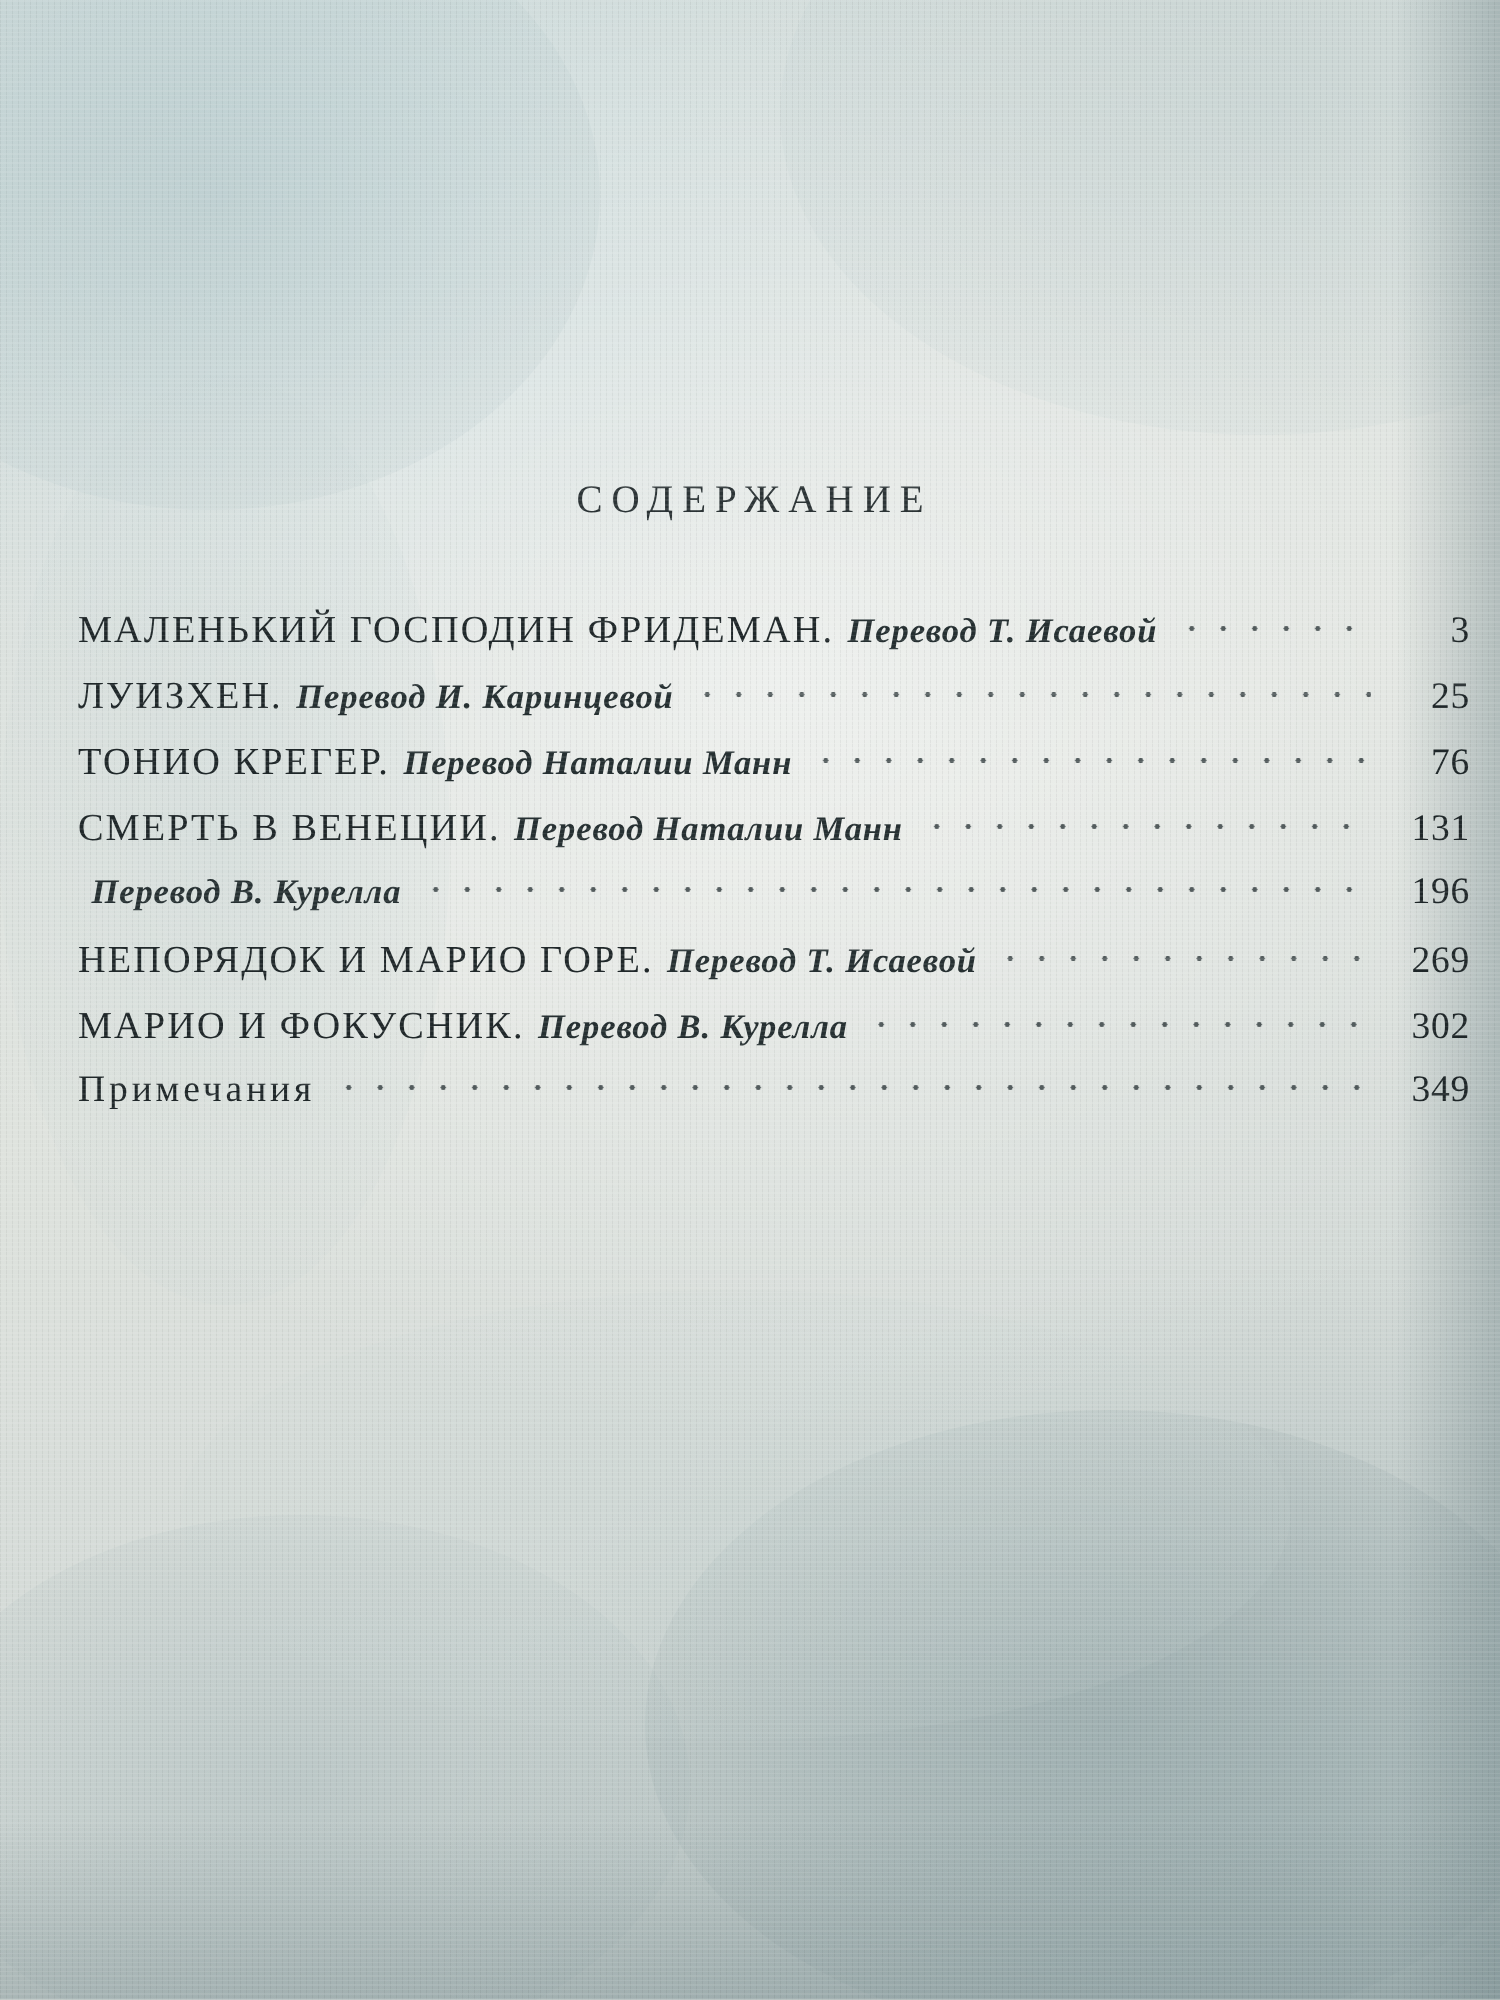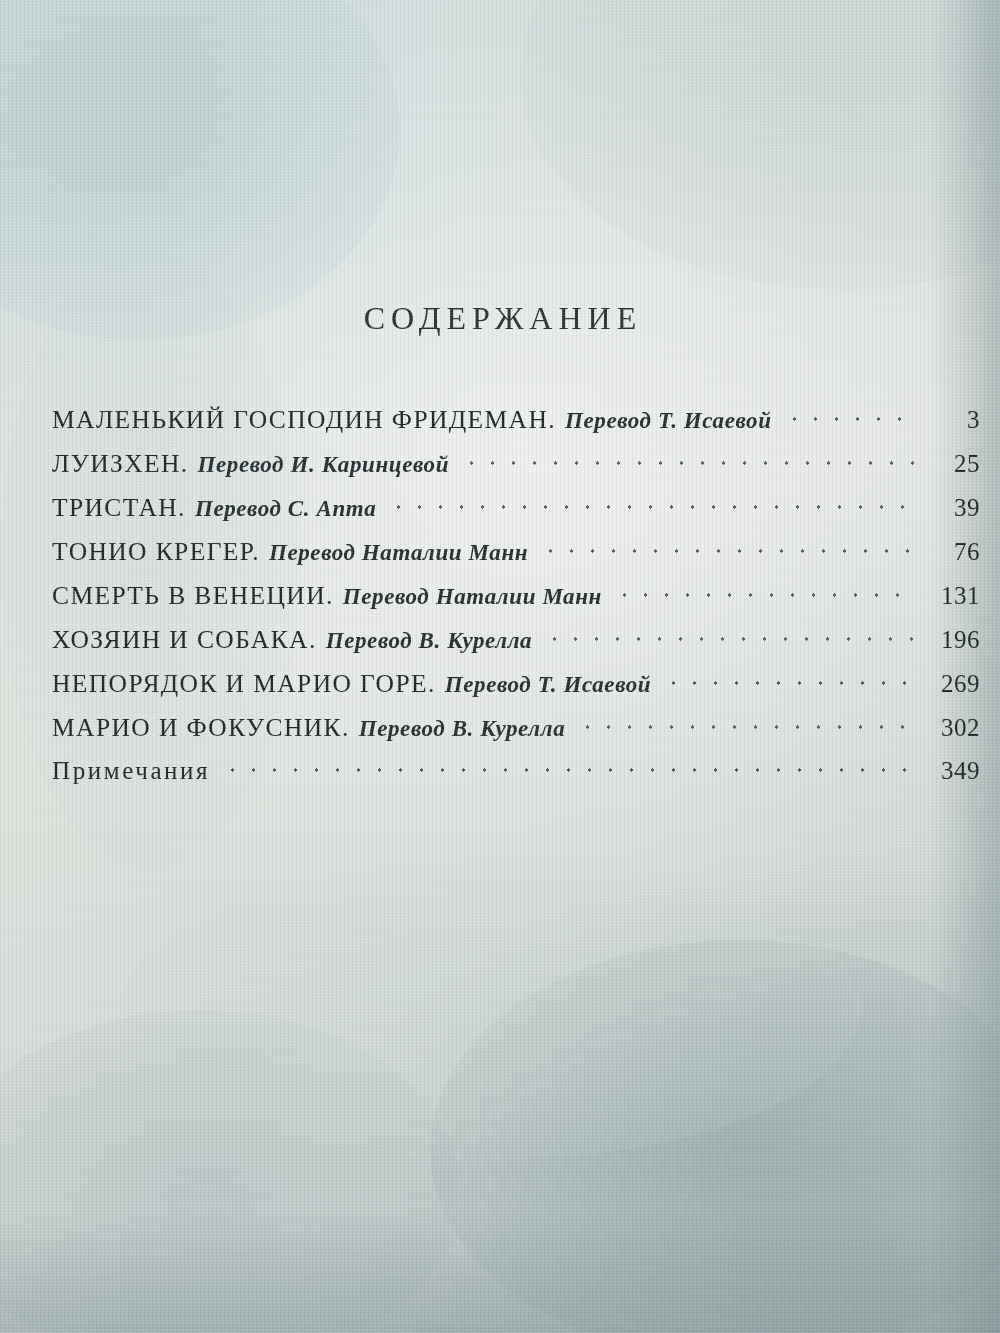--- a/index.html
+++ b/index.html
@@ -52,25 +52,25 @@
 
   
   .content {
     position: relative;
     z-index: 3;
   }
 
   .toc-heading {
     position: absolute;
     left: 0;
-    top: 300px;
+    top: 318px;
     width: 1000px;
     text-align: center;
     font-family: "Liberation Serif", serif;
-    font-size: 32px;
+    font-size: 26px;
     letter-spacing: 6px;
     color: #2c3436;
     text-indent: 6px;
   }
 
   .toc-list {
     position: absolute;
     left: 28px;
     top: 405px;
     width: 952px;
@@ -170,43 +170,36 @@
         <span class="page-num">3</span>
       </div>
 
       <div class="toc-row">
         <span class="title">ЛУИЗХЕН.</span>
         <span class="translator">Перевод И. Каринцевой</span>
         <span class="leader"></span>
         <span class="page-num">25</span>
       </div>
 
-      <div class="toc-row">
-        <span class="title">ТРИСТАН.</span>
-        <span class="translator">Перевод С. Апта</span>
-        <span class="leader"></span>
-        <span class="page-num">39</span>
-      </div>
 
       <div class="toc-row">
         <span class="title">ТОНИО КРЕГЕР.</span>
         <span class="translator">Перевод Наталии Манн</span>
         <span class="leader"></span>
         <span class="page-num">76</span>
       </div>
 
       <div class="toc-row">
         <span class="title">СМЕРТЬ В ВЕНЕЦИИ.</span>
         <span class="translator">Перевод Наталии Манн</span>
         <span class="leader"></span>
         <span class="page-num">131</span>
       </div>
 
       <div class="toc-row">
-        <span class="title">ХОЗЯИН И СОБАКА.</span>
         <span class="translator">Перевод В. Курелла</span>
         <span class="leader"></span>
         <span class="page-num">196</span>
       </div>
 
       <div class="toc-row">
         <span class="title">НЕПОРЯДОК И МАРИО ГОРЕ.</span>
         <span class="translator">Перевод Т. Исаевой</span>
         <span class="leader"></span>
         <span class="page-num">269</span>

